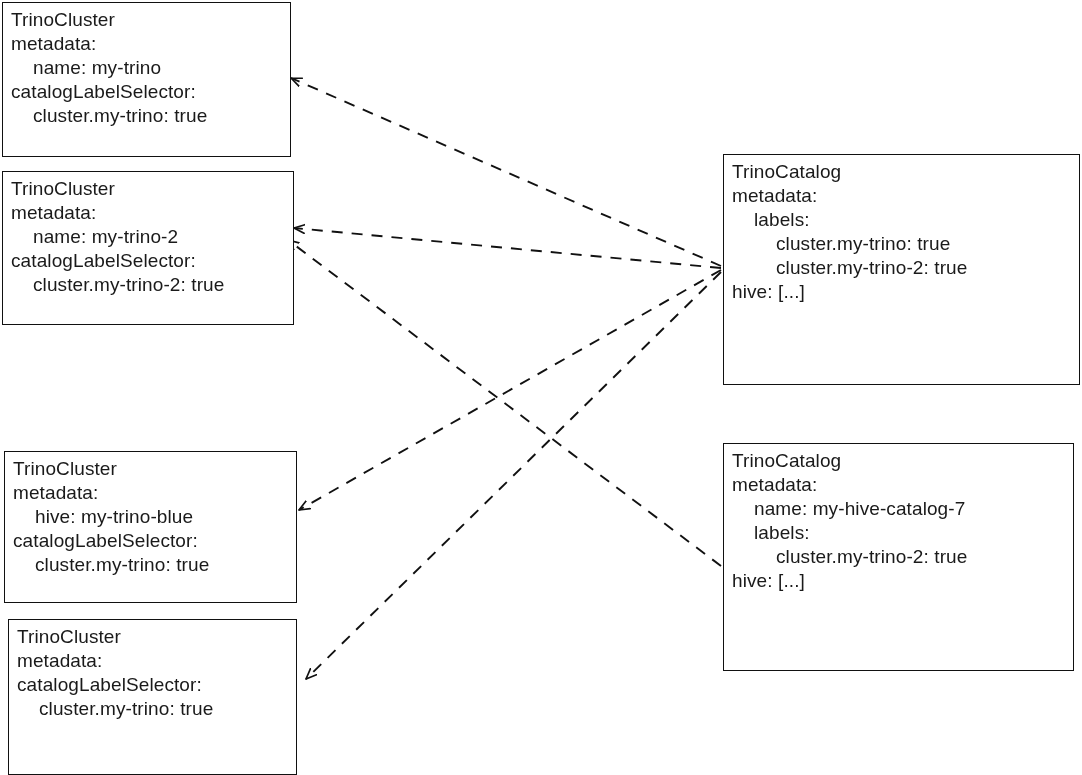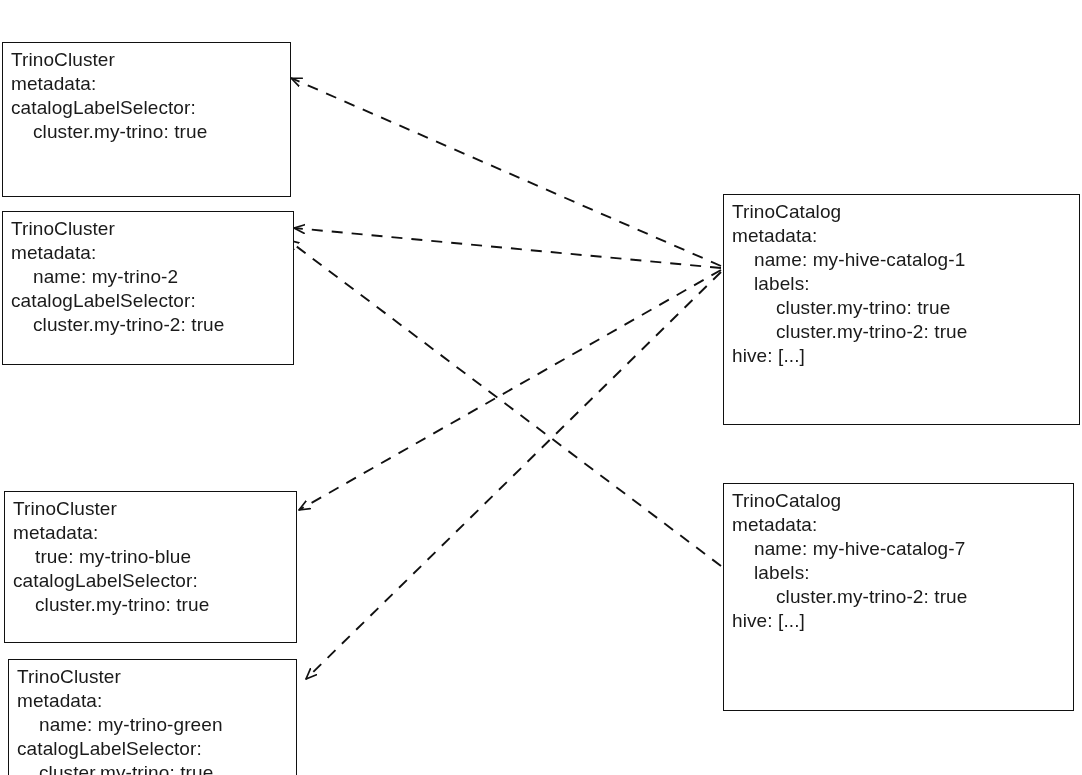--- a/index.html
+++ b/index.html
@@ -24,21 +24,20 @@
     width: 1082px;
     height: 775px;
     pointer-events: none;
   }
   .node {
     position: absolute;
     box-sizing: border-box;
     background: #ffffff;
     border: 1.6px solid #111111;
     padding: 5px 0 10px 8px;
-    margin-top: 40px;
   }
   .node-line {
     font-size: 19px;
     line-height: 24px;
     color: #1a1a1a;
     white-space: pre;
     letter-spacing: 0.1px;
   }
   .indent1 { padding-left: 22px; }
   .indent2 { padding-left: 44px; }
@@ -60,48 +59,47 @@
         <line x1="721" y1="270" x2="299" y2="510" stroke="#111111" stroke-width="1.9" stroke-dasharray="11 9" marker-end="url(#arrowhead)"></line>
         <line x1="721" y1="272" x2="306" y2="679" stroke="#111111" stroke-width="1.9" stroke-dasharray="11 9" marker-end="url(#arrowhead)"></line>
         <line x1="721" y1="566" x2="288" y2="240" stroke="#111111" stroke-width="1.9" stroke-dasharray="11 9" marker-end="url(#arrowhead)"></line>
       </g>
   </svg>
 
   <div id="node-layer">
       <div class="node" style="left: 2px; top: 2px; width: 289px; height: 155px; border-color: rgb(17, 17, 17); background: rgb(255, 255, 255);">
         <div class="node-line">TrinoCluster</div>
         <div class="node-line">metadata:</div>
+        <div class="node-line indent1">name: my-trino</div>
         <div class="node-line">catalogLabelSelector:</div>
         <div class="node-line indent1">cluster.my-trino: true</div>
       </div>
       <div class="node" style="left: 2px; top: 171px; width: 292px; height: 154px; border-color: rgb(17, 17, 17); background: rgb(255, 255, 255);">
         <div class="node-line">TrinoCluster</div>
         <div class="node-line">metadata:</div>
         <div class="node-line indent1">name: my-trino-2</div>
         <div class="node-line">catalogLabelSelector:</div>
         <div class="node-line indent1">cluster.my-trino-2: true</div>
       </div>
       <div class="node" style="left: 4px; top: 451px; width: 293px; height: 152px; border-color: rgb(17, 17, 17); background: rgb(255, 255, 255);">
         <div class="node-line">TrinoCluster</div>
         <div class="node-line">metadata:</div>
-        <div class="node-line indent1">true: my-trino-blue</div>
+        <div class="node-line indent1">hive: my-trino-blue</div>
         <div class="node-line">catalogLabelSelector:</div>
         <div class="node-line indent1">cluster.my-trino: true</div>
       </div>
       <div class="node" style="left: 8px; top: 619px; width: 289px; height: 156px; border-color: rgb(17, 17, 17); background: rgb(255, 255, 255);">
         <div class="node-line">TrinoCluster</div>
         <div class="node-line">metadata:</div>
-        <div class="node-line indent1">name: my-trino-green</div>
         <div class="node-line">catalogLabelSelector:</div>
         <div class="node-line indent1">cluster.my-trino: true</div>
       </div>
       <div class="node" style="left: 723px; top: 154px; width: 357px; height: 231px; border-color: rgb(17, 17, 17); background: rgb(255, 255, 255);">
         <div class="node-line">TrinoCatalog</div>
         <div class="node-line">metadata:</div>
-        <div class="node-line indent1">name: my-hive-catalog-1</div>
         <div class="node-line indent1">labels:</div>
         <div class="node-line indent2">cluster.my-trino: true</div>
         <div class="node-line indent2">cluster.my-trino-2: true</div>
         <div class="node-line">hive: [...]</div>
       </div>
       <div class="node" style="left: 723px; top: 443px; width: 351px; height: 228px; border-color: rgb(17, 17, 17); background: rgb(255, 255, 255);">
         <div class="node-line">TrinoCatalog</div>
         <div class="node-line">metadata:</div>
         <div class="node-line indent1">name: my-hive-catalog-7</div>
         <div class="node-line indent1">labels:</div>

